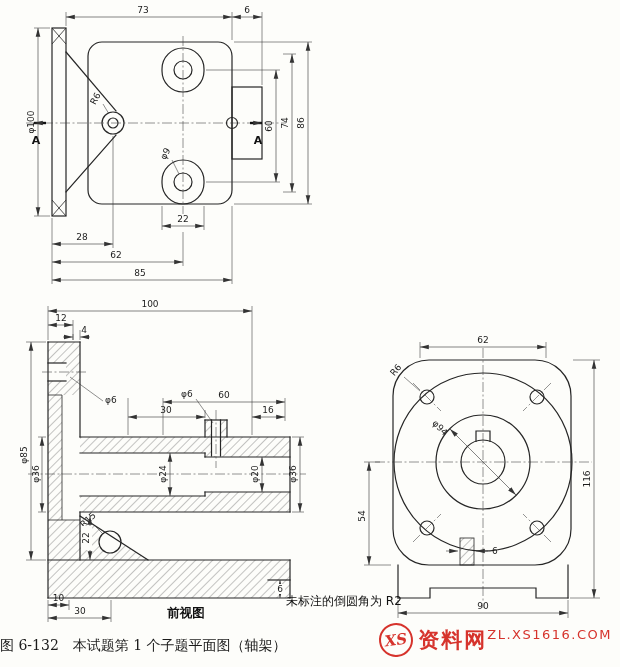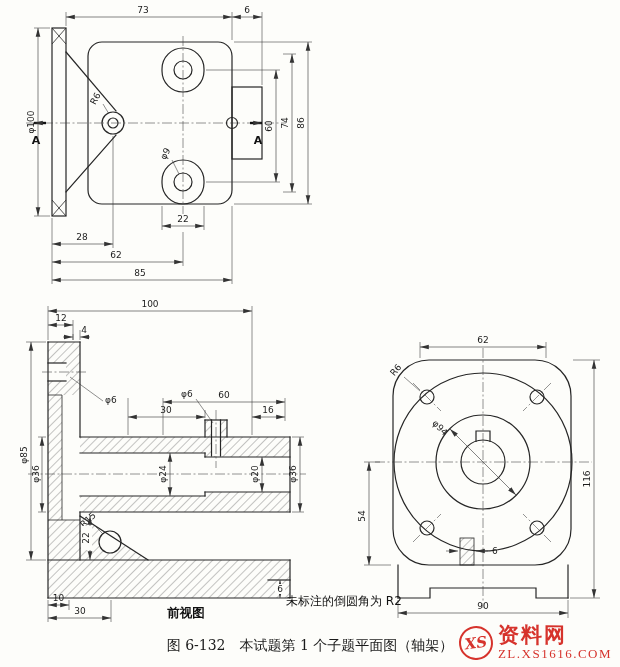--- a/index.html
+++ b/index.html
@@ -16,32 +16,32 @@
   .vlabel { font-size:12.5px; font-weight:bold; fill:#111; }
   .ln  { stroke:#262626; stroke-width:1.2; fill:none; stroke-linecap:square; }
   .md  { stroke:#262626; stroke-width:0.8; fill:none; }
   .cl  { stroke:#3a3a3a; stroke-width:0.55; fill:none; stroke-dasharray:10 2.5 2 2.5; }
   .dim { stroke:#333; stroke-width:0.6; fill:none; }
   .ext { stroke:#333; stroke-width:0.55; fill:none; }
   .thk { stroke:#111; stroke-width:2.4; fill:none; }
   .hp  { fill:url(#hatch); stroke:none; }
   .wh  { fill:#fdfdfa; stroke:none; }
   .caption {
-    position:absolute; left:0; right:0; top:637px; text-align:center;
+    position:absolute; left:0; right:0; top:637px; 
     font-size:14px; color:#1a1a1a;
     font-family:"DejaVu Serif","DejaVu Sans",serif;
   }
   .wm { position:absolute; right:8px; top:623px; display:flex; align-items:center; gap:5px; color:#d6332c; }
   .wm-circle {
     width:34px; height:34px; border:2.5px solid #d6332c; border-radius:50%;
     display:flex; align-items:center; justify-content:center;
     font-style:italic; font-family:"DejaVu Serif",serif; font-size:15px; font-weight:bold;
     transform:rotate(-8deg); flex:0 0 auto;
   }
-  .wm-col { display:flex; flex-direction:column; line-height:1.15;font-family:Liberation Serif, serif; }
+  .wm-col { display:flex; flex-direction:row; line-height:1.15; }
   .wm-brand { font-size:21px; font-weight:bold; letter-spacing:2px; }
   .wm-url { font-size:13px; letter-spacing:1.5px; }
 </style>
 </head>
 <body>
 
 <div class="page">
 
 <svg width="620" height="632" viewBox="0 0 620 632">
   <defs>

